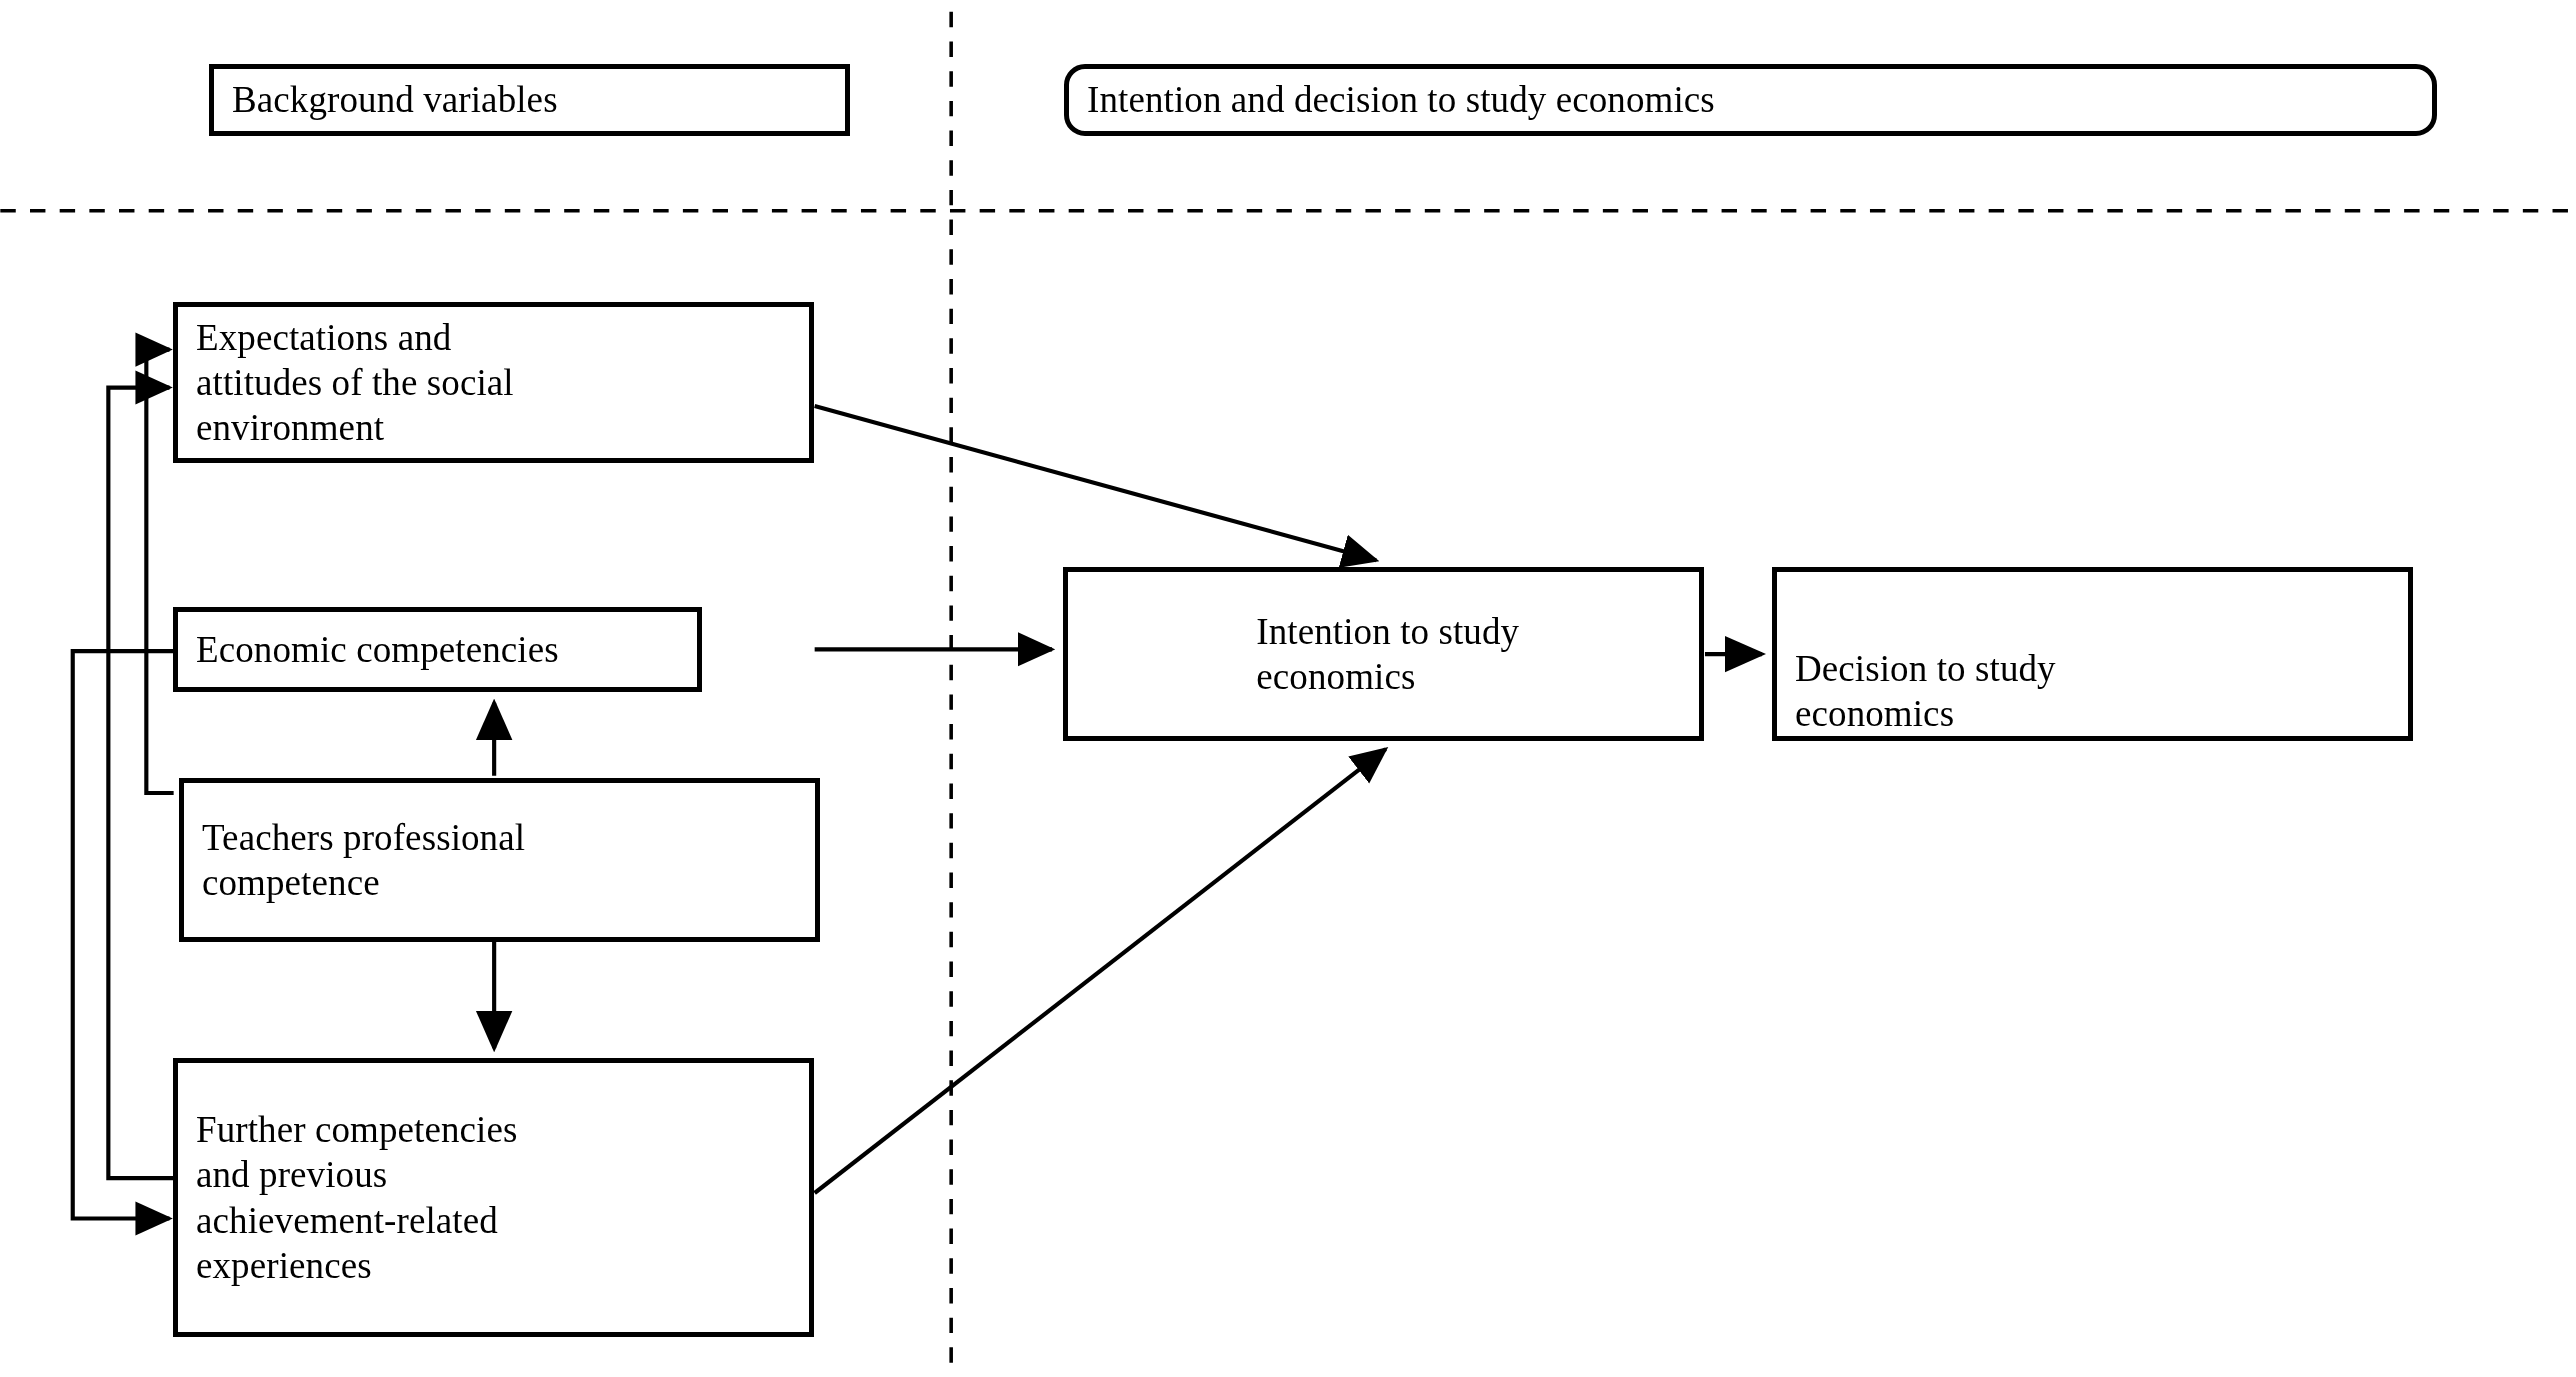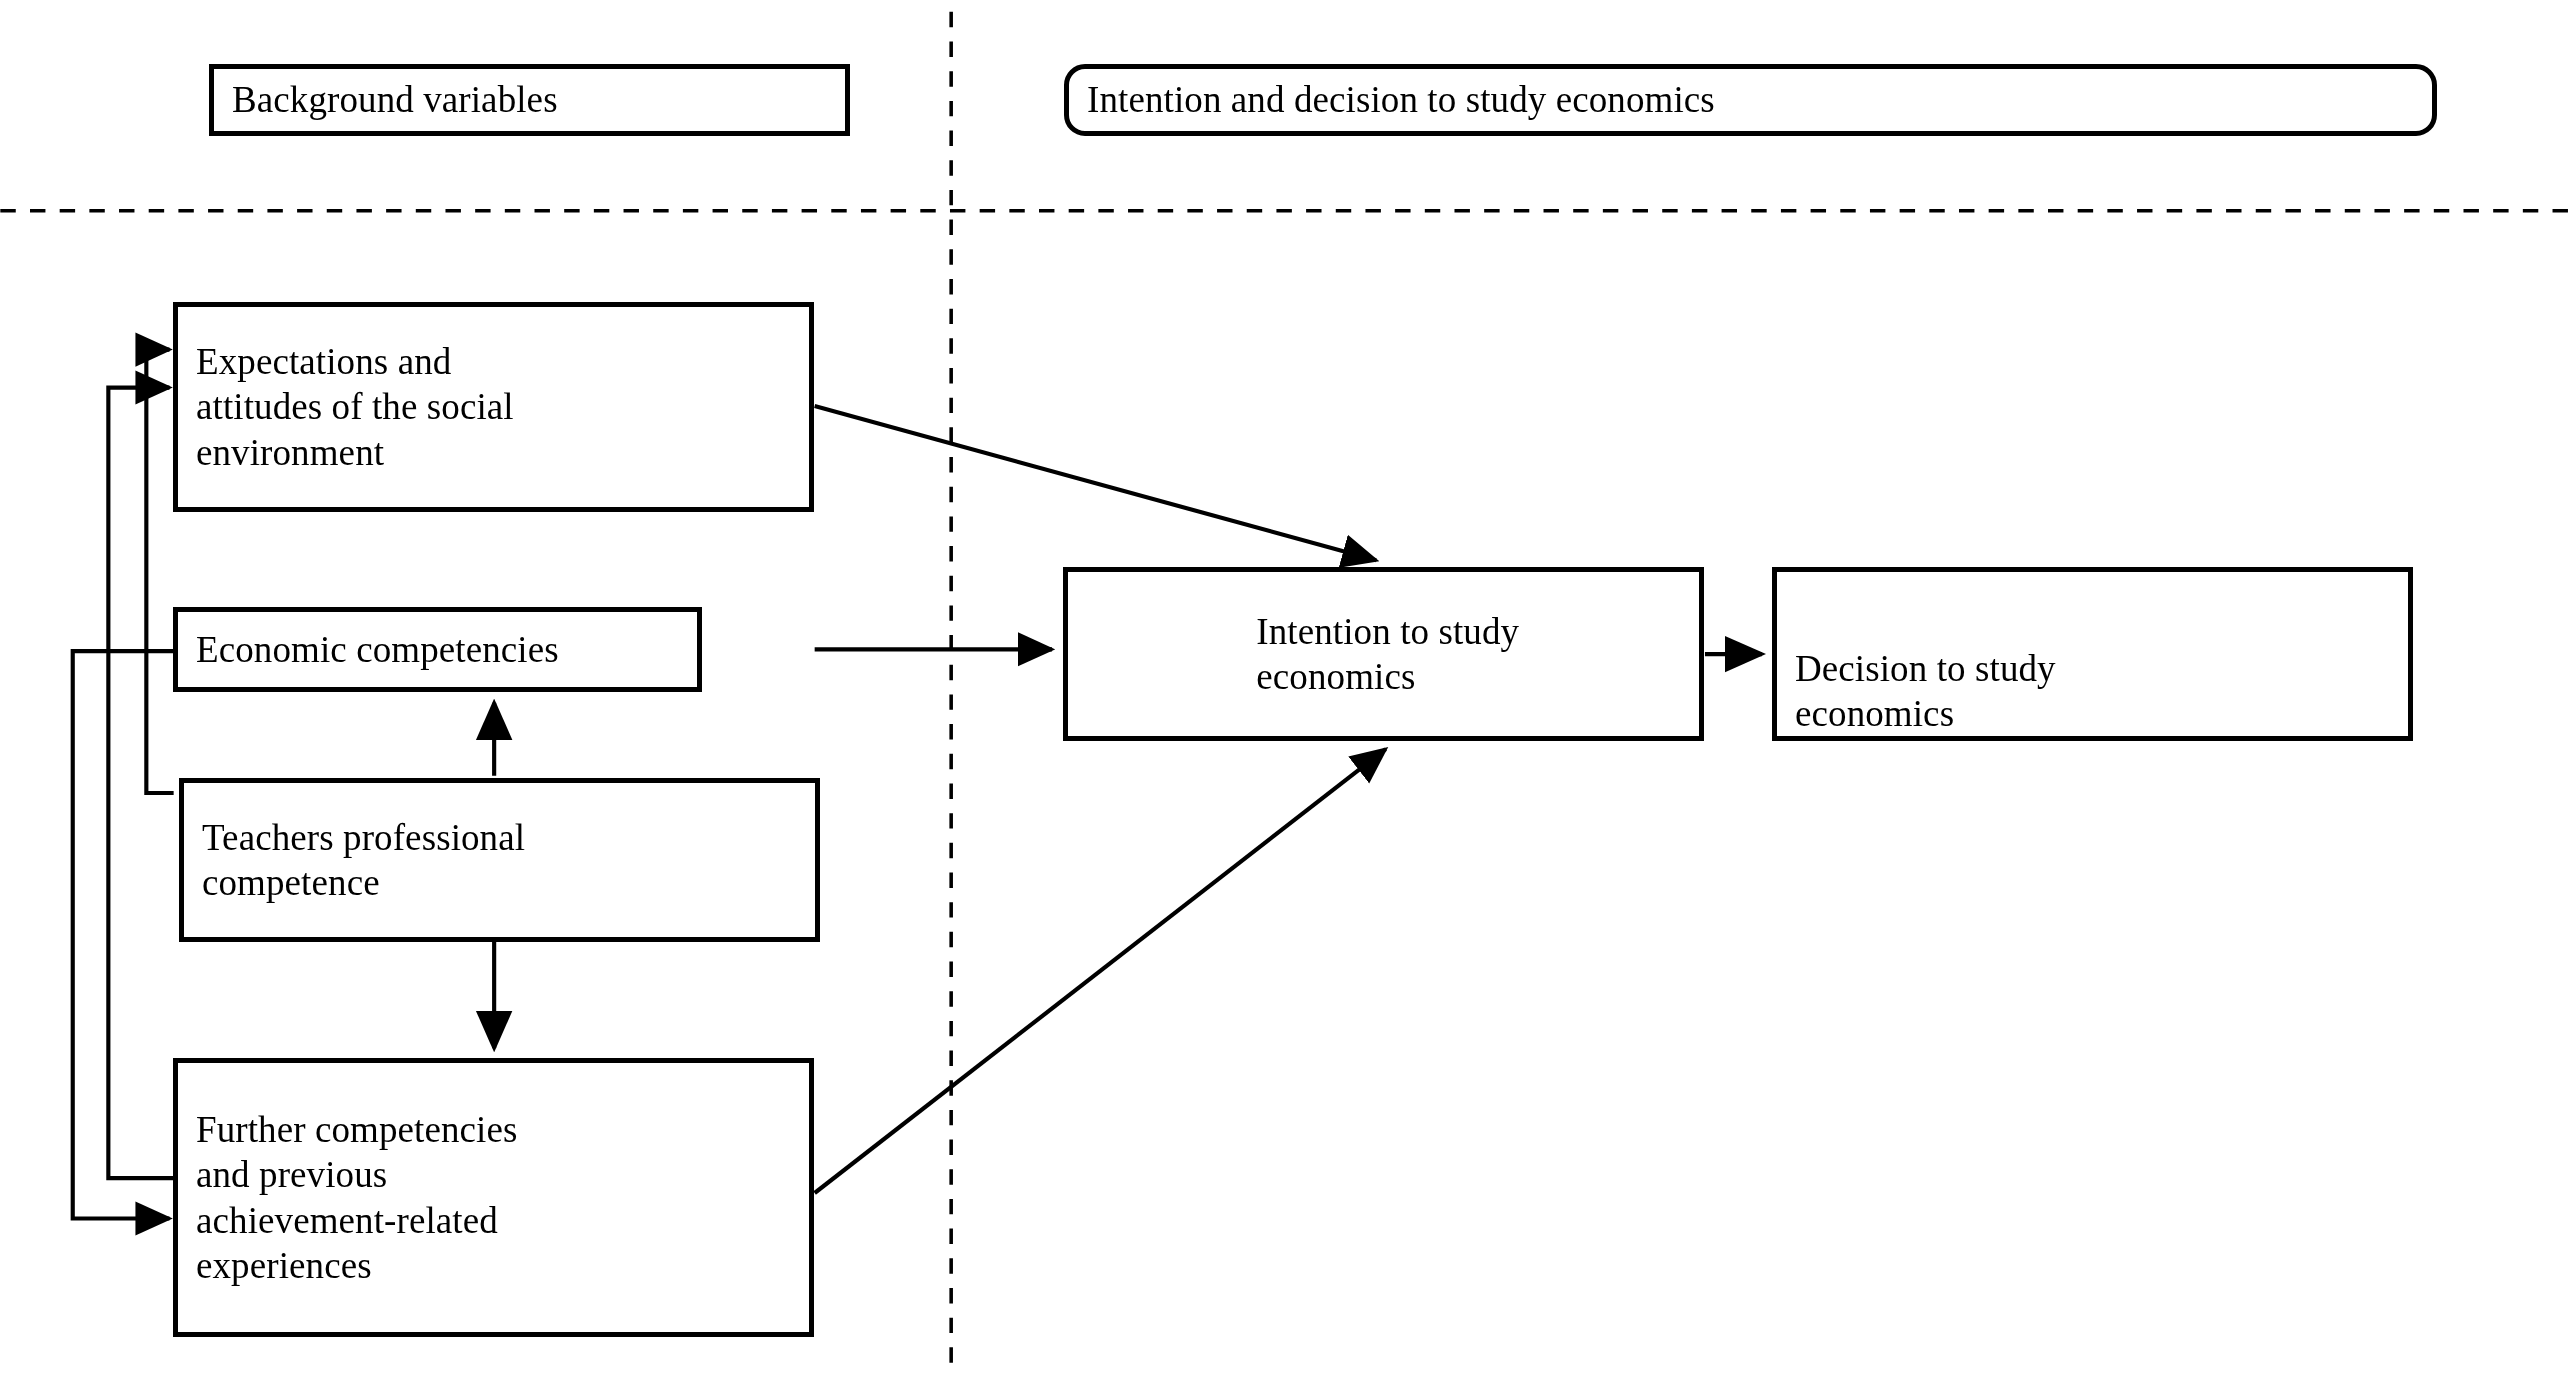--- a/index.html
+++ b/index.html
@@ -95,21 +95,21 @@
   </svg>
 
   <div class="node header-box" style="left:173px; top:64px; width:641px; height:72px;margin-left:36px;">
     <span class="label">Background variables</span>
   </div>
 
   <div class="node header-box" style="left:1064px; top:64px; width:1373px; height:72px;border-radius:21px;">
     <span class="label">Intention and decision to study economics</span>
   </div>
 
-  <div class="node" style="left:173px; top:302px; width:641px; height:210px;">
+  <div class="node" style="left:173px; top:302px; width:641px; height:161px;">
     <span class="label">Expectations and
 attitudes of the social
 environment</span>
   </div>
 
   <div class="node" style="left:173px; top:607px; width:529px; height:85px;">
     <span class="label">Economic competencies</span>
   </div>
 
   <div class="node" style="left:179px; top:778px; width:641px; height:164px;">

